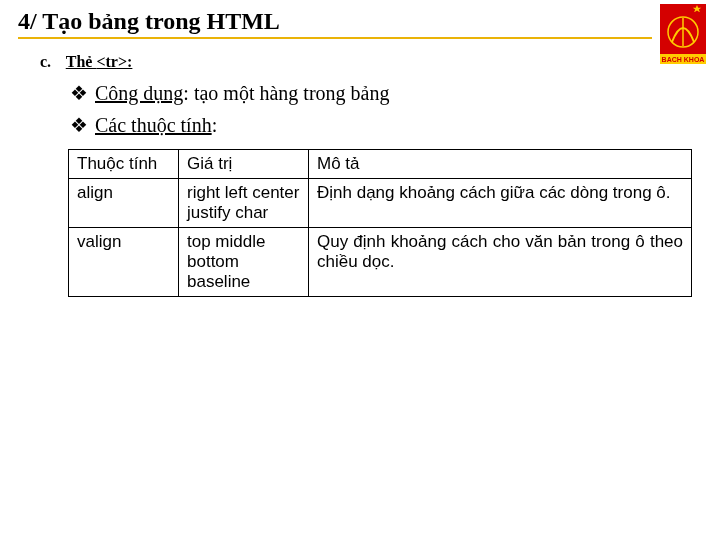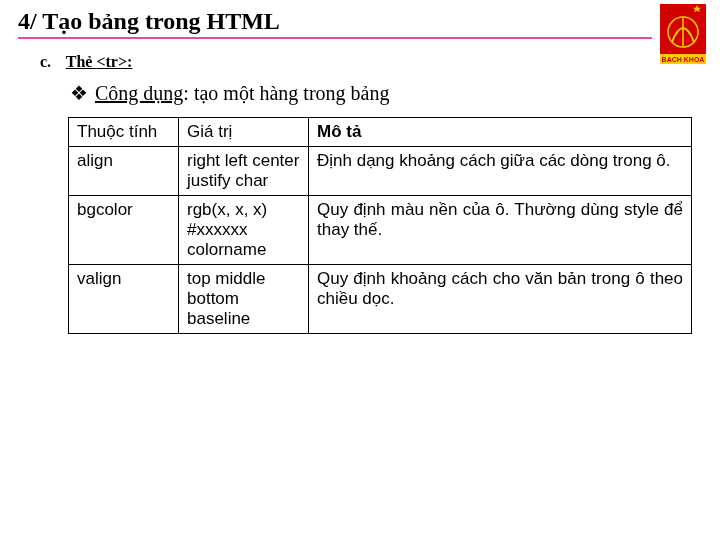--- a/index.html
+++ b/index.html
@@ -15,21 +15,21 @@
   .logo {
     position: absolute;
     top: 4px;
     right: 14px;
     width: 46px;
     height: 60px;
   }
   h1 {
     font-size: 24px;
     font-weight: bold;
-    border-bottom: 2px solid #ec4899;
+    border-bottom: 2px solid #eab308;
     padding-bottom: 2px;
     margin-bottom: 14px;
     width: calc(100% - 50px);
   }
   .section {
     padding-left: 22px;
   }
   .line-c {
     font-size: 16px;
     font-weight: bold;
@@ -61,21 +61,21 @@
   }
   td {
     border: 1px solid #000;
     padding: 4px 8px;
     vertical-align: top;
   }
   .hdr {
     text-align: left;
     font-weight: normal;
   }
-  .hdr-desc { font-weight: bold; margin-top: 24px; }
+  .hdr-desc { font-weight: normal; margin-top: 24px; }
   .col-attr { width: 110px; }
   .col-val { width: 130px; text-align: left; }
   .col-desc { text-align: justify; }
 </style>
 </head>
 <body>
 
 <div class="logo">
   <svg viewBox="0 0 46 60" width="46" height="60">
     <rect x="0" y="0" width="46" height="8" fill="#d40000"></rect>
@@ -97,40 +97,39 @@
     <span class="underline">
       <span>Thẻ </span><span>&lt;tr&gt;:</span>
     </span>
   </div>
 
   <div class="bullet-line">
     <span class="diamond">❖</span>
     <span class="ul">Công dụng</span><span>: tạo một hàng trong bảng</span>
   </div>
 
+  <div class="bullet-line">
+    <span class="diamond">❖</span>
+    <span class="ul">Các thuộc tính</span><span>:</span>
+  </div>
 
   <div class="tbl-wrap">
     <table>
       <tbody>
           <tr>
         <td class="hdr col-attr">Thuộc tính</td>
         <td class="hdr col-val">Giá trị</td>
         <td class="hdr hdr-desc">Mô tả</td>
       </tr>
       <tr>
         <td class="col-attr">align</td>
         <td class="col-val">right left center justify char</td>
         <td class="col-desc">Định dạng khoảng cách giữa các dòng trong ô.</td>
       </tr>
       <tr>
-        <td class="col-attr">bgcolor</td>
-        <td class="col-val" style="text-align:left">rgb(x, x, x) #xxxxxx colorname</td>
-        <td class="col-desc">Quy định màu nền của ô. Thường dùng style để thay thế.</td>
-      </tr>
-      <tr>
         <td class="col-attr">valign</td>
         <td class="col-val">top middle bottom baseline</td>
         <td class="col-desc">Quy định khoảng cách cho văn bản trong ô theo chiều dọc.</td>
       </tr>
     </tbody>
       </table>
   </div>
 </div>
 
 </body></html>

